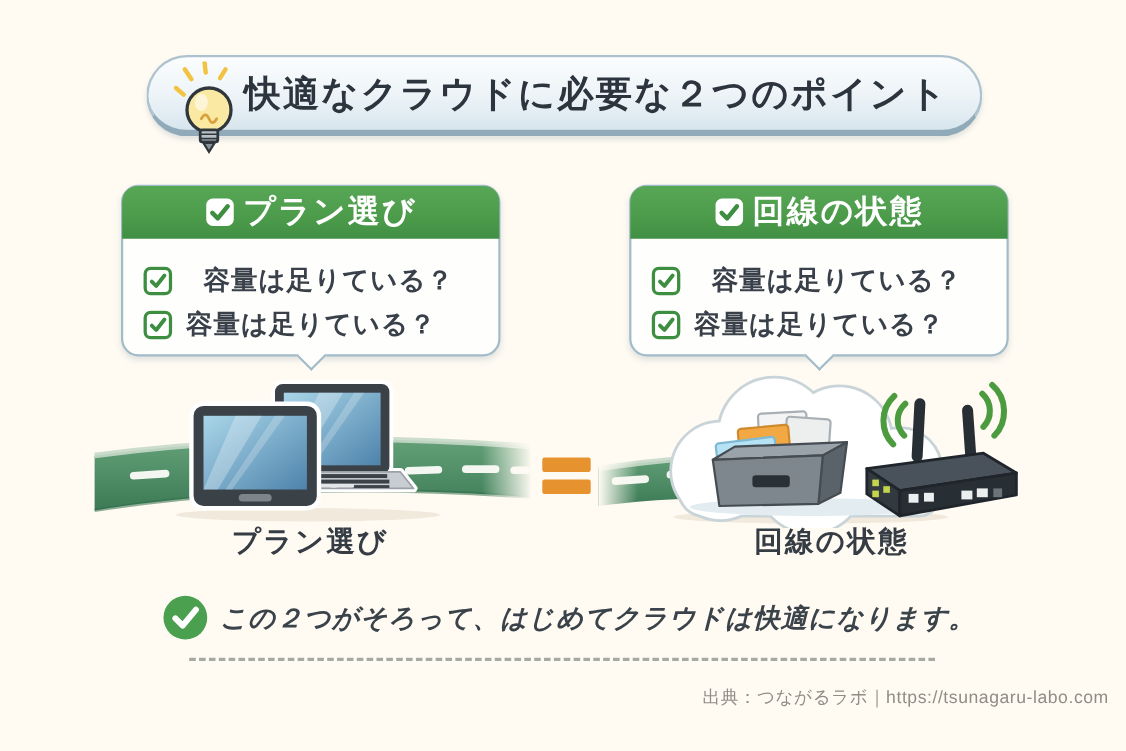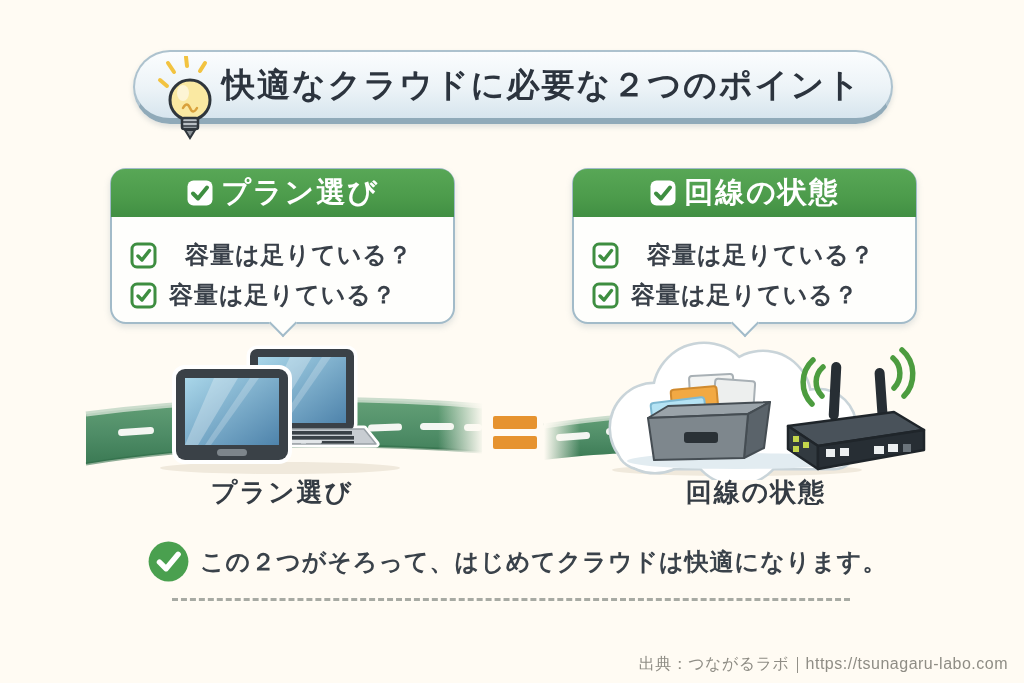--- a/index.html
+++ b/index.html
@@ -60,27 +60,27 @@
   .scene{ position:absolute; left:0; top:340px; width:1024px; height:140px; }
   .road-label{
     position:absolute; top:475px; transform:translateX(-50%);
     font-size:26px; font-weight:bold; color:#353C44; letter-spacing:2px;
     white-space:nowrap;
   }
   .road-label.plan{ left:282px; }
   .road-label.line{ left:756px; }
 
   
-  .summary{ position:absolute; left:148px; top:541px; display:flex; align-items:center; gap:11px; }
+  .summary{ position:absolute; left:148px; top:541px; display:flex; align-items:center; gap:11px;font-style:italic; }
   .summary-check{ width:41px; height:41px; flex:0 0 41px; }
   .summary-text{ font-size:24px; font-weight:bold; color:#3A424A; letter-spacing:1px; white-space:nowrap; }
   .dashed-rule{ position:absolute; left:172px; top:598px; width:678px; height:0; border-top:3px dashed #A7AAA3; }
 
   
-  .source-text{ position:absolute; right:16px; top:654px; font-size:16px; color:#8F8D85; letter-spacing:.5px; }
+  .source-text{ position:absolute; right:16px; top:624px; font-size:16px; color:#8F8D85; letter-spacing:.5px; }
 </style>
 </head>
 <body>
 
 <div class="canvas">
 
   <div class="banner">
     <svg class="bulb" viewBox="0 0 64 92">
       <g stroke="#F2C340" stroke-width="4" stroke-linecap="round">
         <line x1="10" y1="30" x2="3" y2="24"></line>

